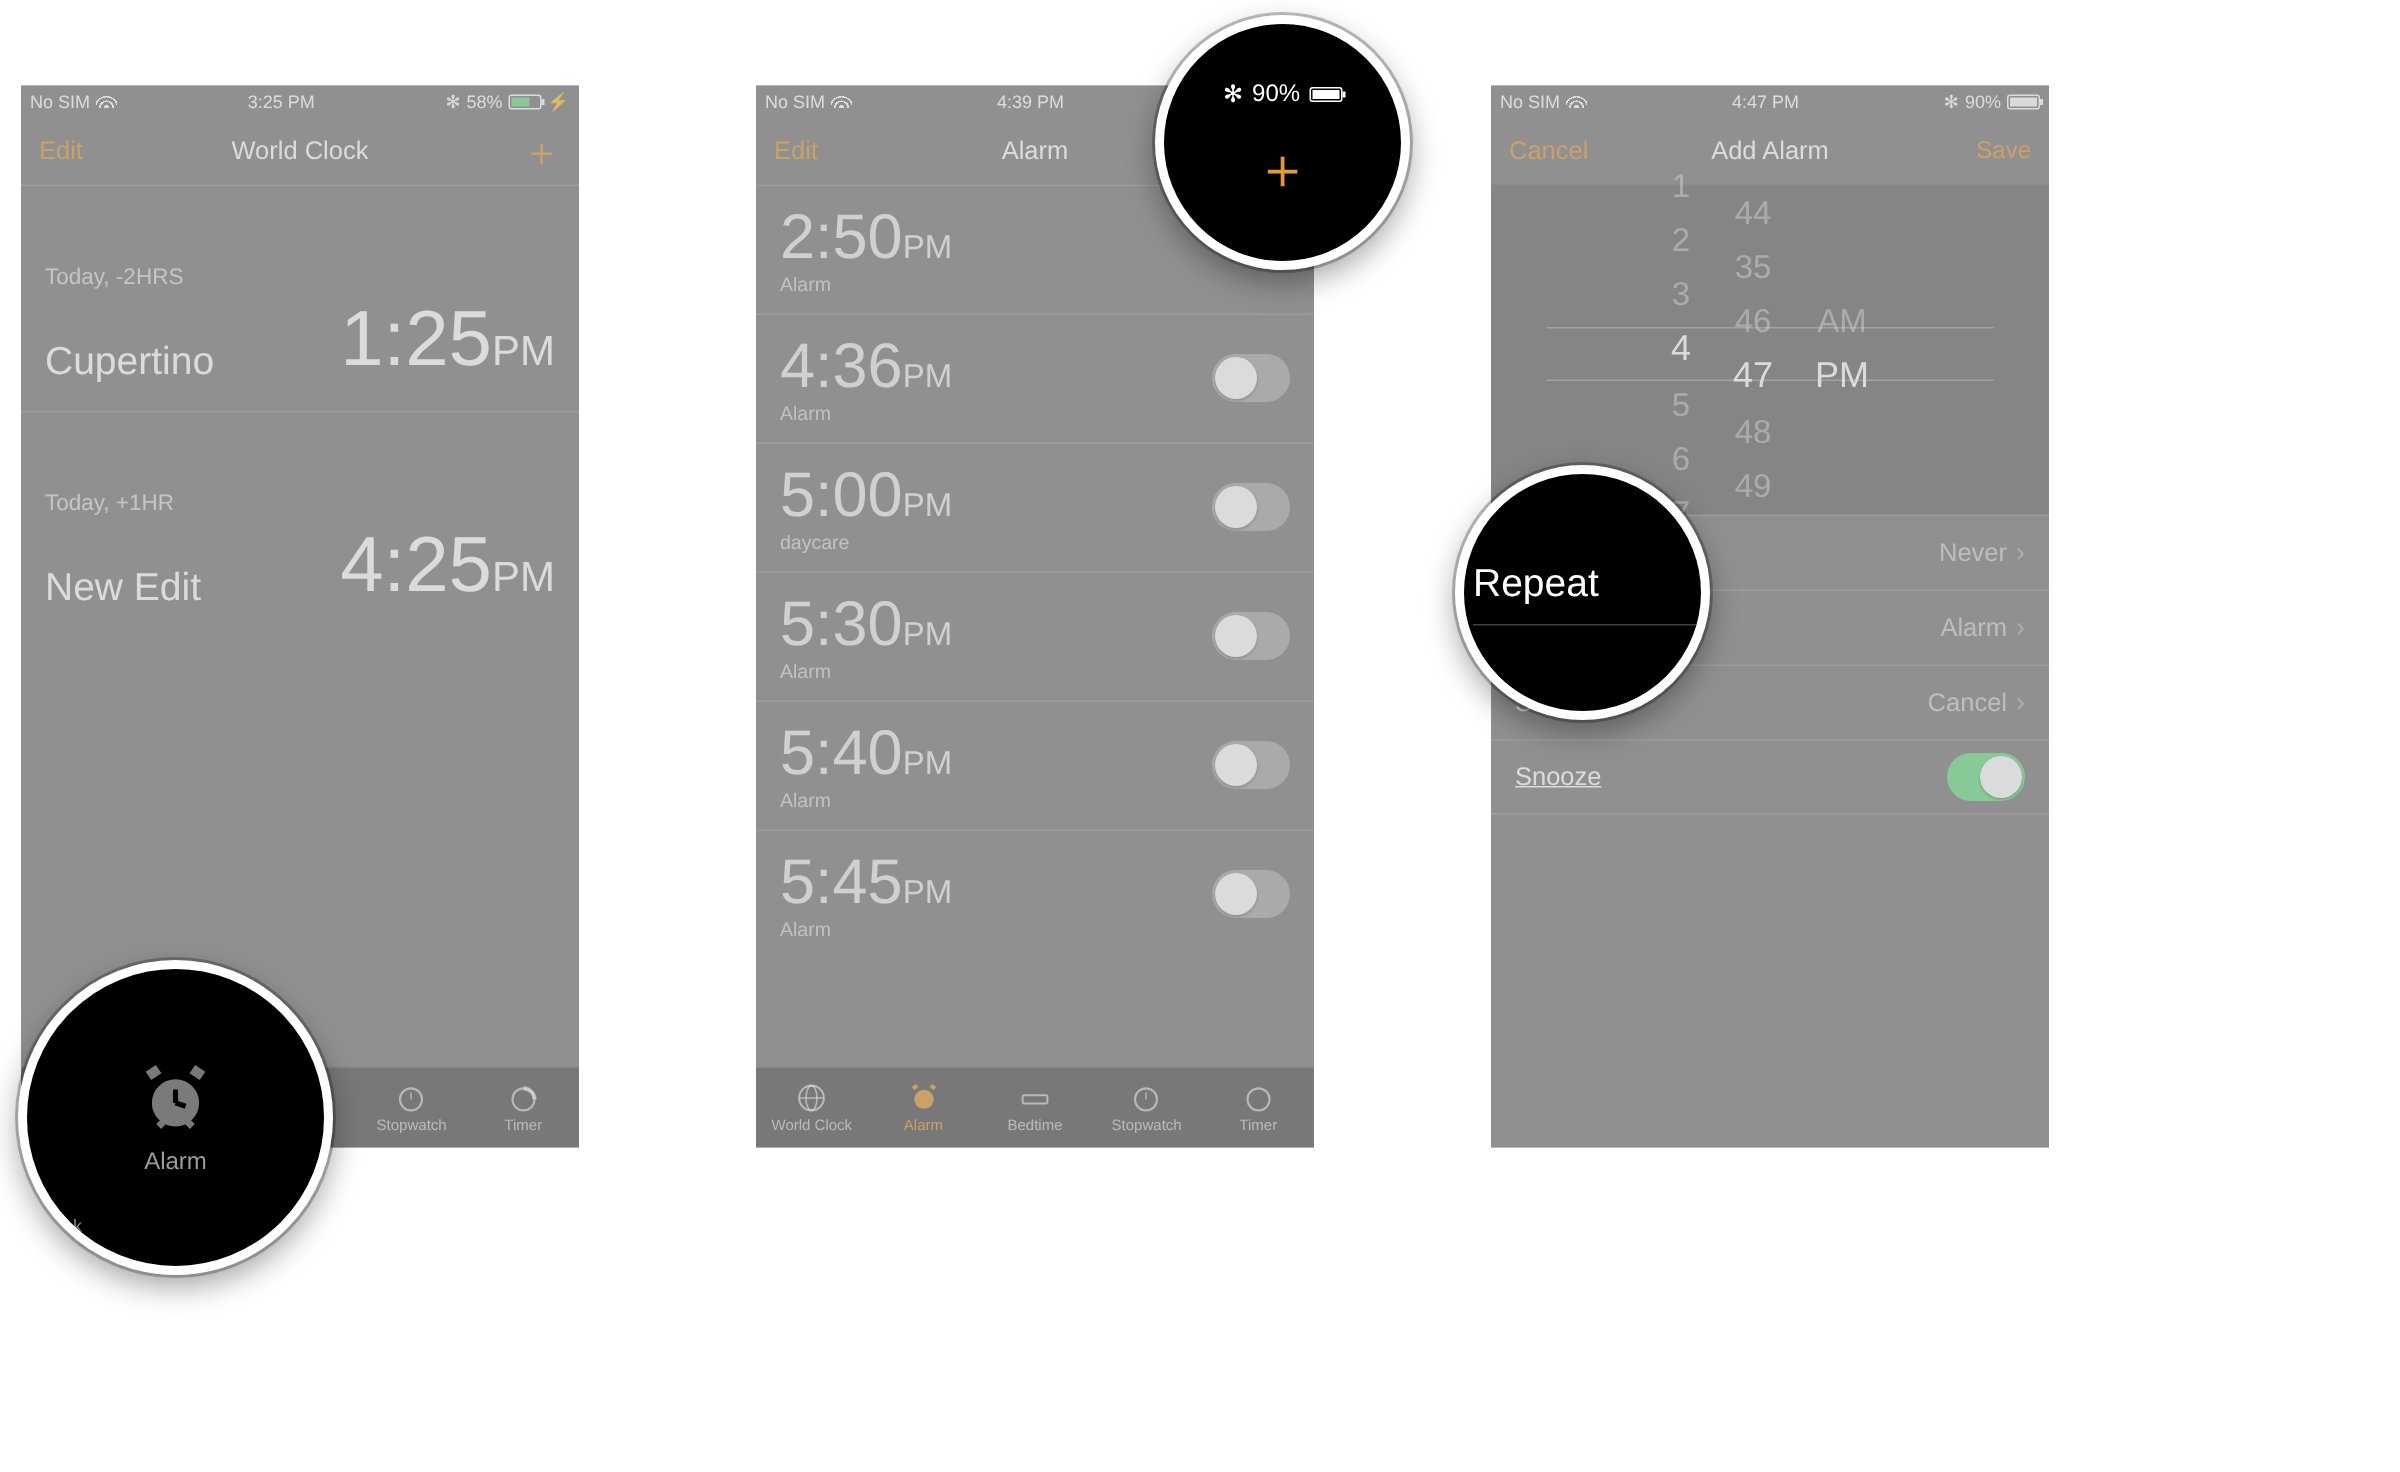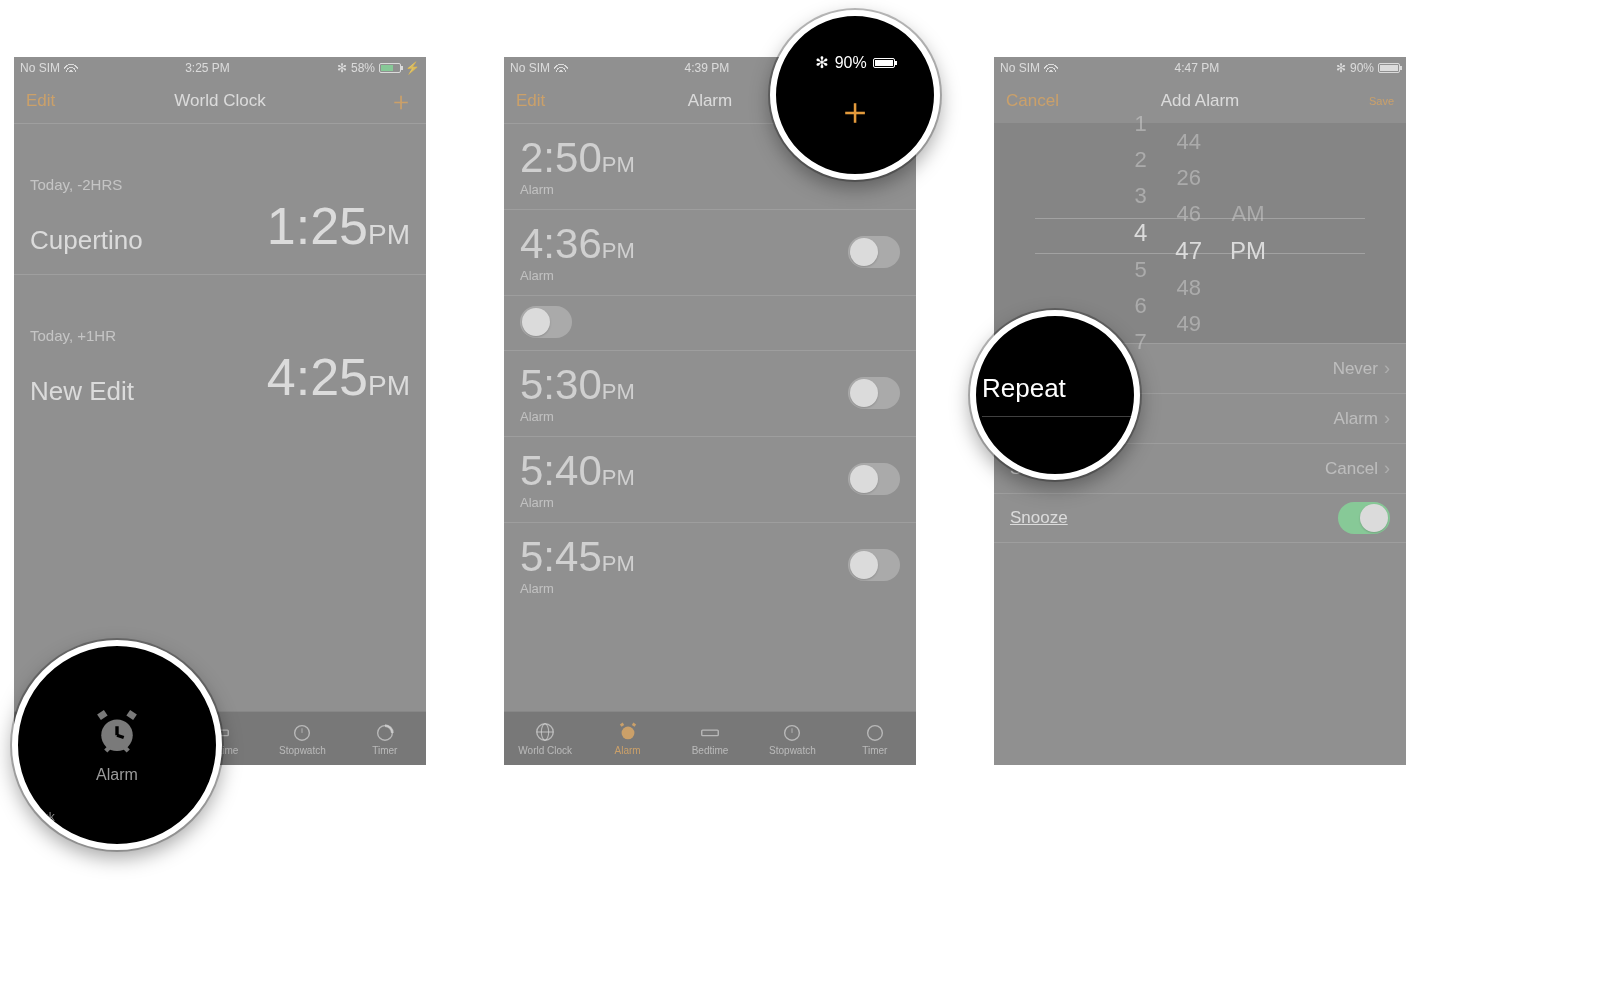--- a/index.html
+++ b/index.html
@@ -6,21 +6,21 @@
   body {
     background: #ffffff;
     font-family: -apple-system, "Helvetica Neue", Arial, sans-serif;
     width: 1600px;
     height: 981px;
     position: relative;
     overflow: hidden;
   }
   .screen {
     position: absolute;
-    width: 412px;
+    width: 372px;
     height: 708px;
     background: #7f7f7f;
     overflow: hidden;
   }
   .screen.s1 { left: 14px;  top: 57px; }
   .screen.s2 { left: 504px; top: 57px; }
   .screen.s3 { left: 994px; top: 57px; }
 
   
   .dim::after {
@@ -295,20 +295,24 @@
       <div class="alarm-row">
         <div class="txt">
           <div class="alarm-time"><span>4:36</span><small>PM</small></div>
           <div class="alarm-label">Alarm</div>
         </div>
         <div class="switch">
           <div class="knob"></div>
         </div>
       </div>
       <div class="alarm-row">
+        <div class="txt">
+          <div class="alarm-time"><span>5:00</span><small>PM</small></div>
+          <div class="alarm-label">daycare</div>
+        </div>
         <div class="switch">
           <div class="knob"></div>
         </div>
       </div>
       <div class="alarm-row">
         <div class="txt">
           <div class="alarm-time"><span>5:30</span><small>PM</small></div>
           <div class="alarm-label">Alarm</div>
         </div>
         <div class="switch">
@@ -385,36 +389,36 @@
       <span>✻</span>
       <span>90%</span>
       <span class="battery">
           <span class="fill white" style="width:90%"></span>
         </span>
     </div>
   </div>
   <div class="navbar">
     <div class="nav-left">Cancel</div>
     <div class="nav-center">Add Alarm</div>
-    <div class="nav-right" style="font-size:11px">Save</div>
+    <div class="nav-right" style="font-size:16px">Save</div>
   </div>
 
   <div class="picker" id="picker">
       <div class="col">
         <span>1</span>
         <span>2</span>
         <span>3</span>
         <span class="sel">4</span>
         <span>5</span>
         <span>6</span>
         <span>7</span>
       </div>
       <div class="col">
         <span>44</span>
-        <span>26</span>
+        <span>35</span>
         <span>46</span>
         <span class="sel">47</span>
         <span>48</span>
         <span>49</span>
       </div>
       <div class="col">
         <span>AM</span>
         <span class="sel">PM</span>
       </div>
     </div>

